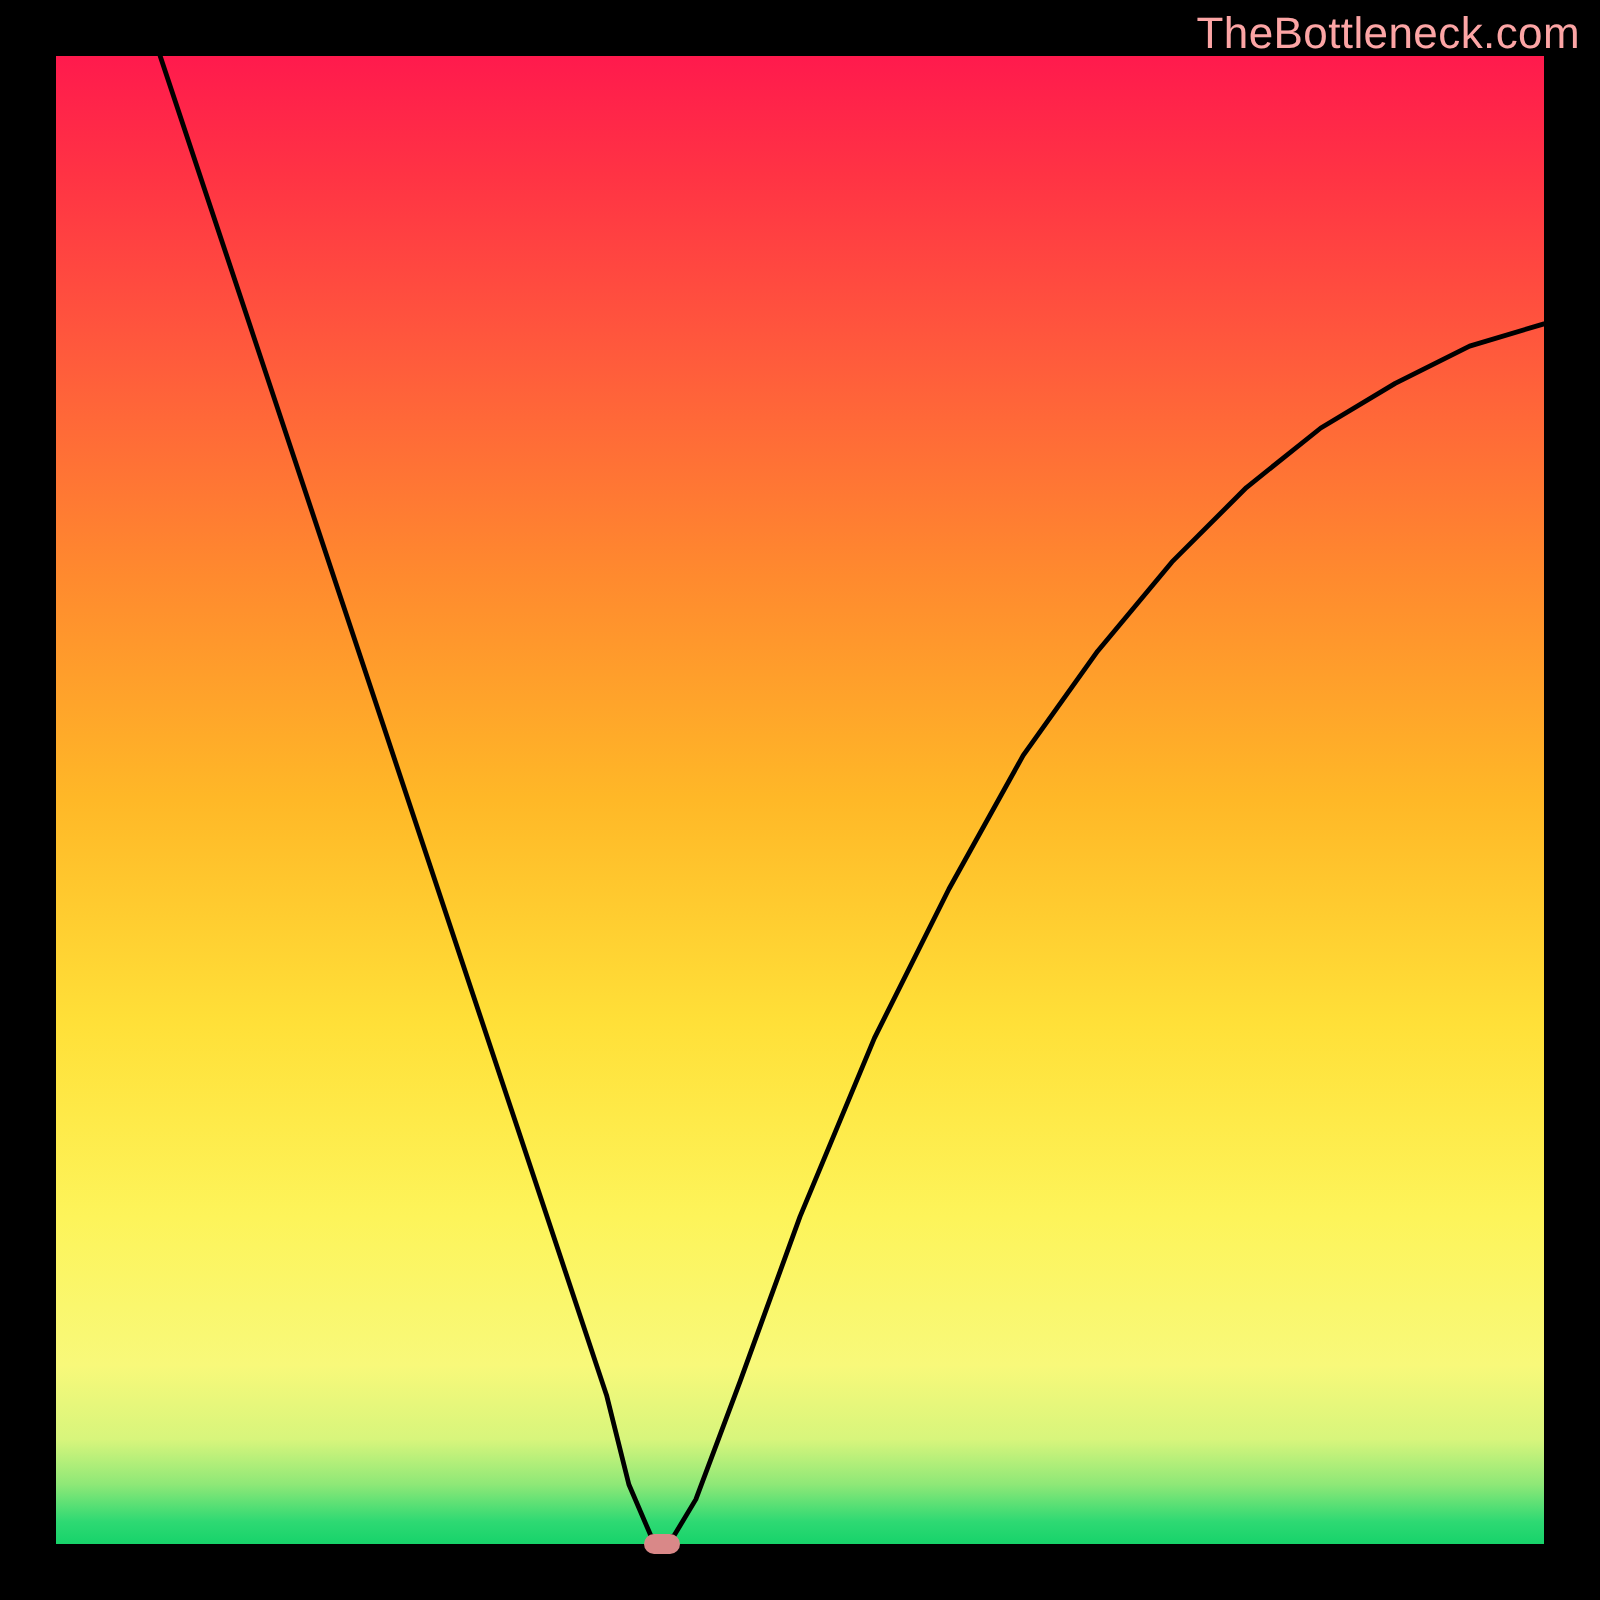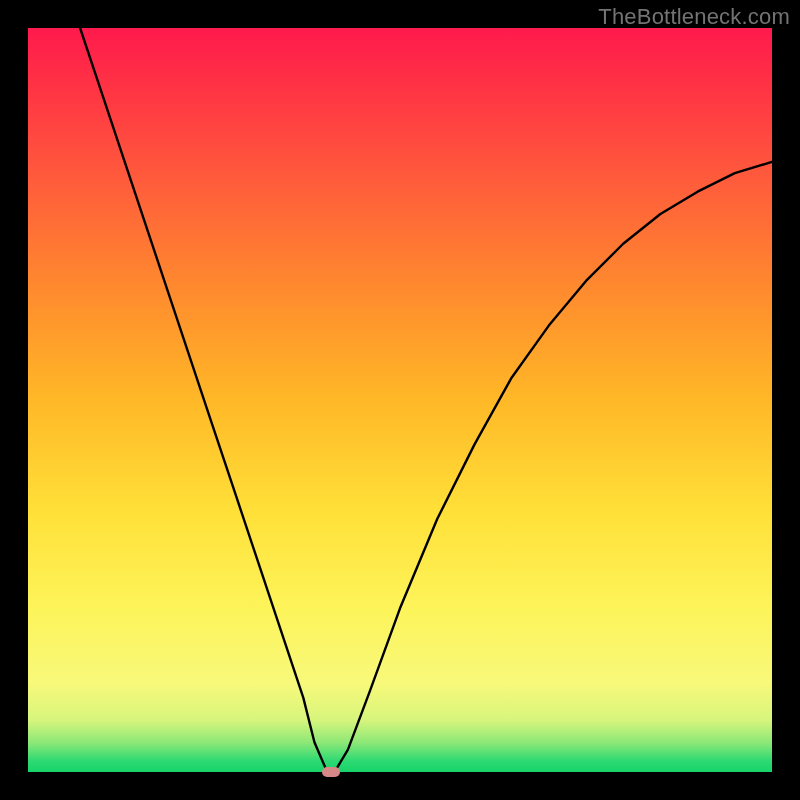--- a/index.html
+++ b/index.html
@@ -48,21 +48,21 @@
     height: 10px;
     border-radius: 5px;
     background: #d98888;
     bottom: 0px;
     transform: translate(-50%, 50%);
   }
   .attribution {
     position: absolute;
     top: 4px;
     right: 10px;
-    color: #737373;
+    color: #fca5a5;
     font-size: 22px;
     font-weight: 500;
     letter-spacing: 0.2px;
     user-select: none;
   }
   svg.curve {
     position: absolute;
     left: 0;
     top: 0;
     width: 744px;

